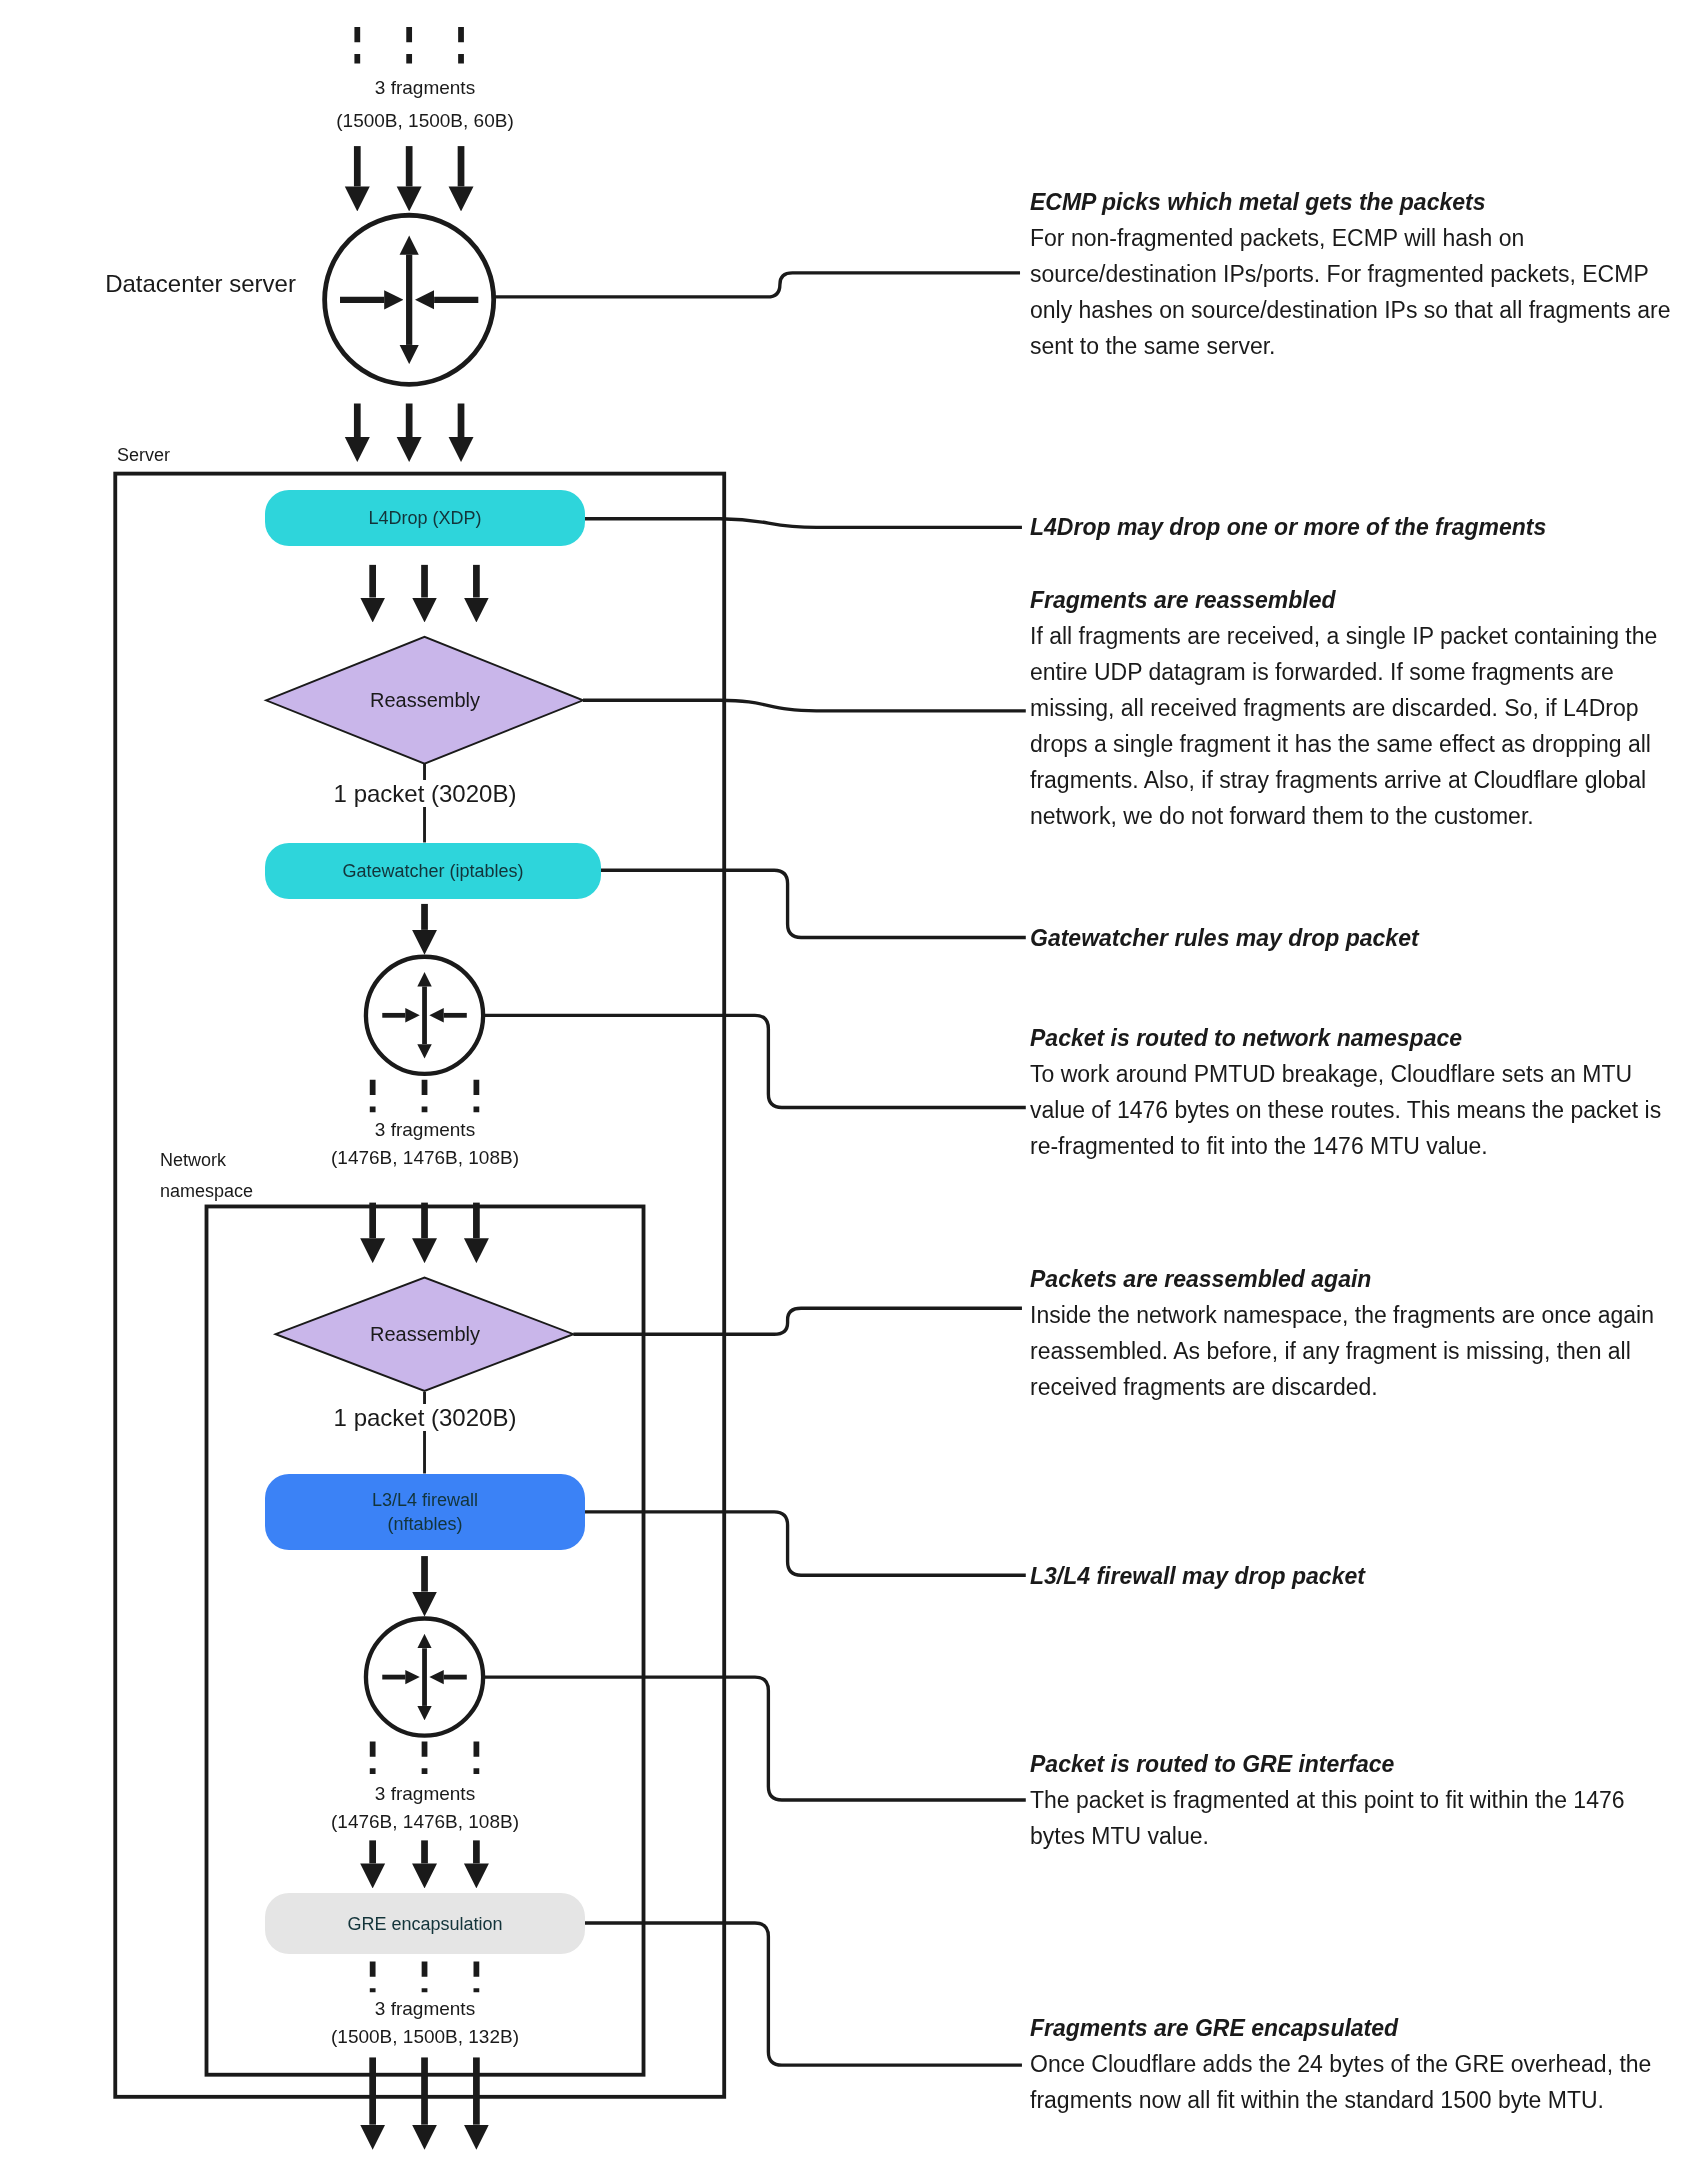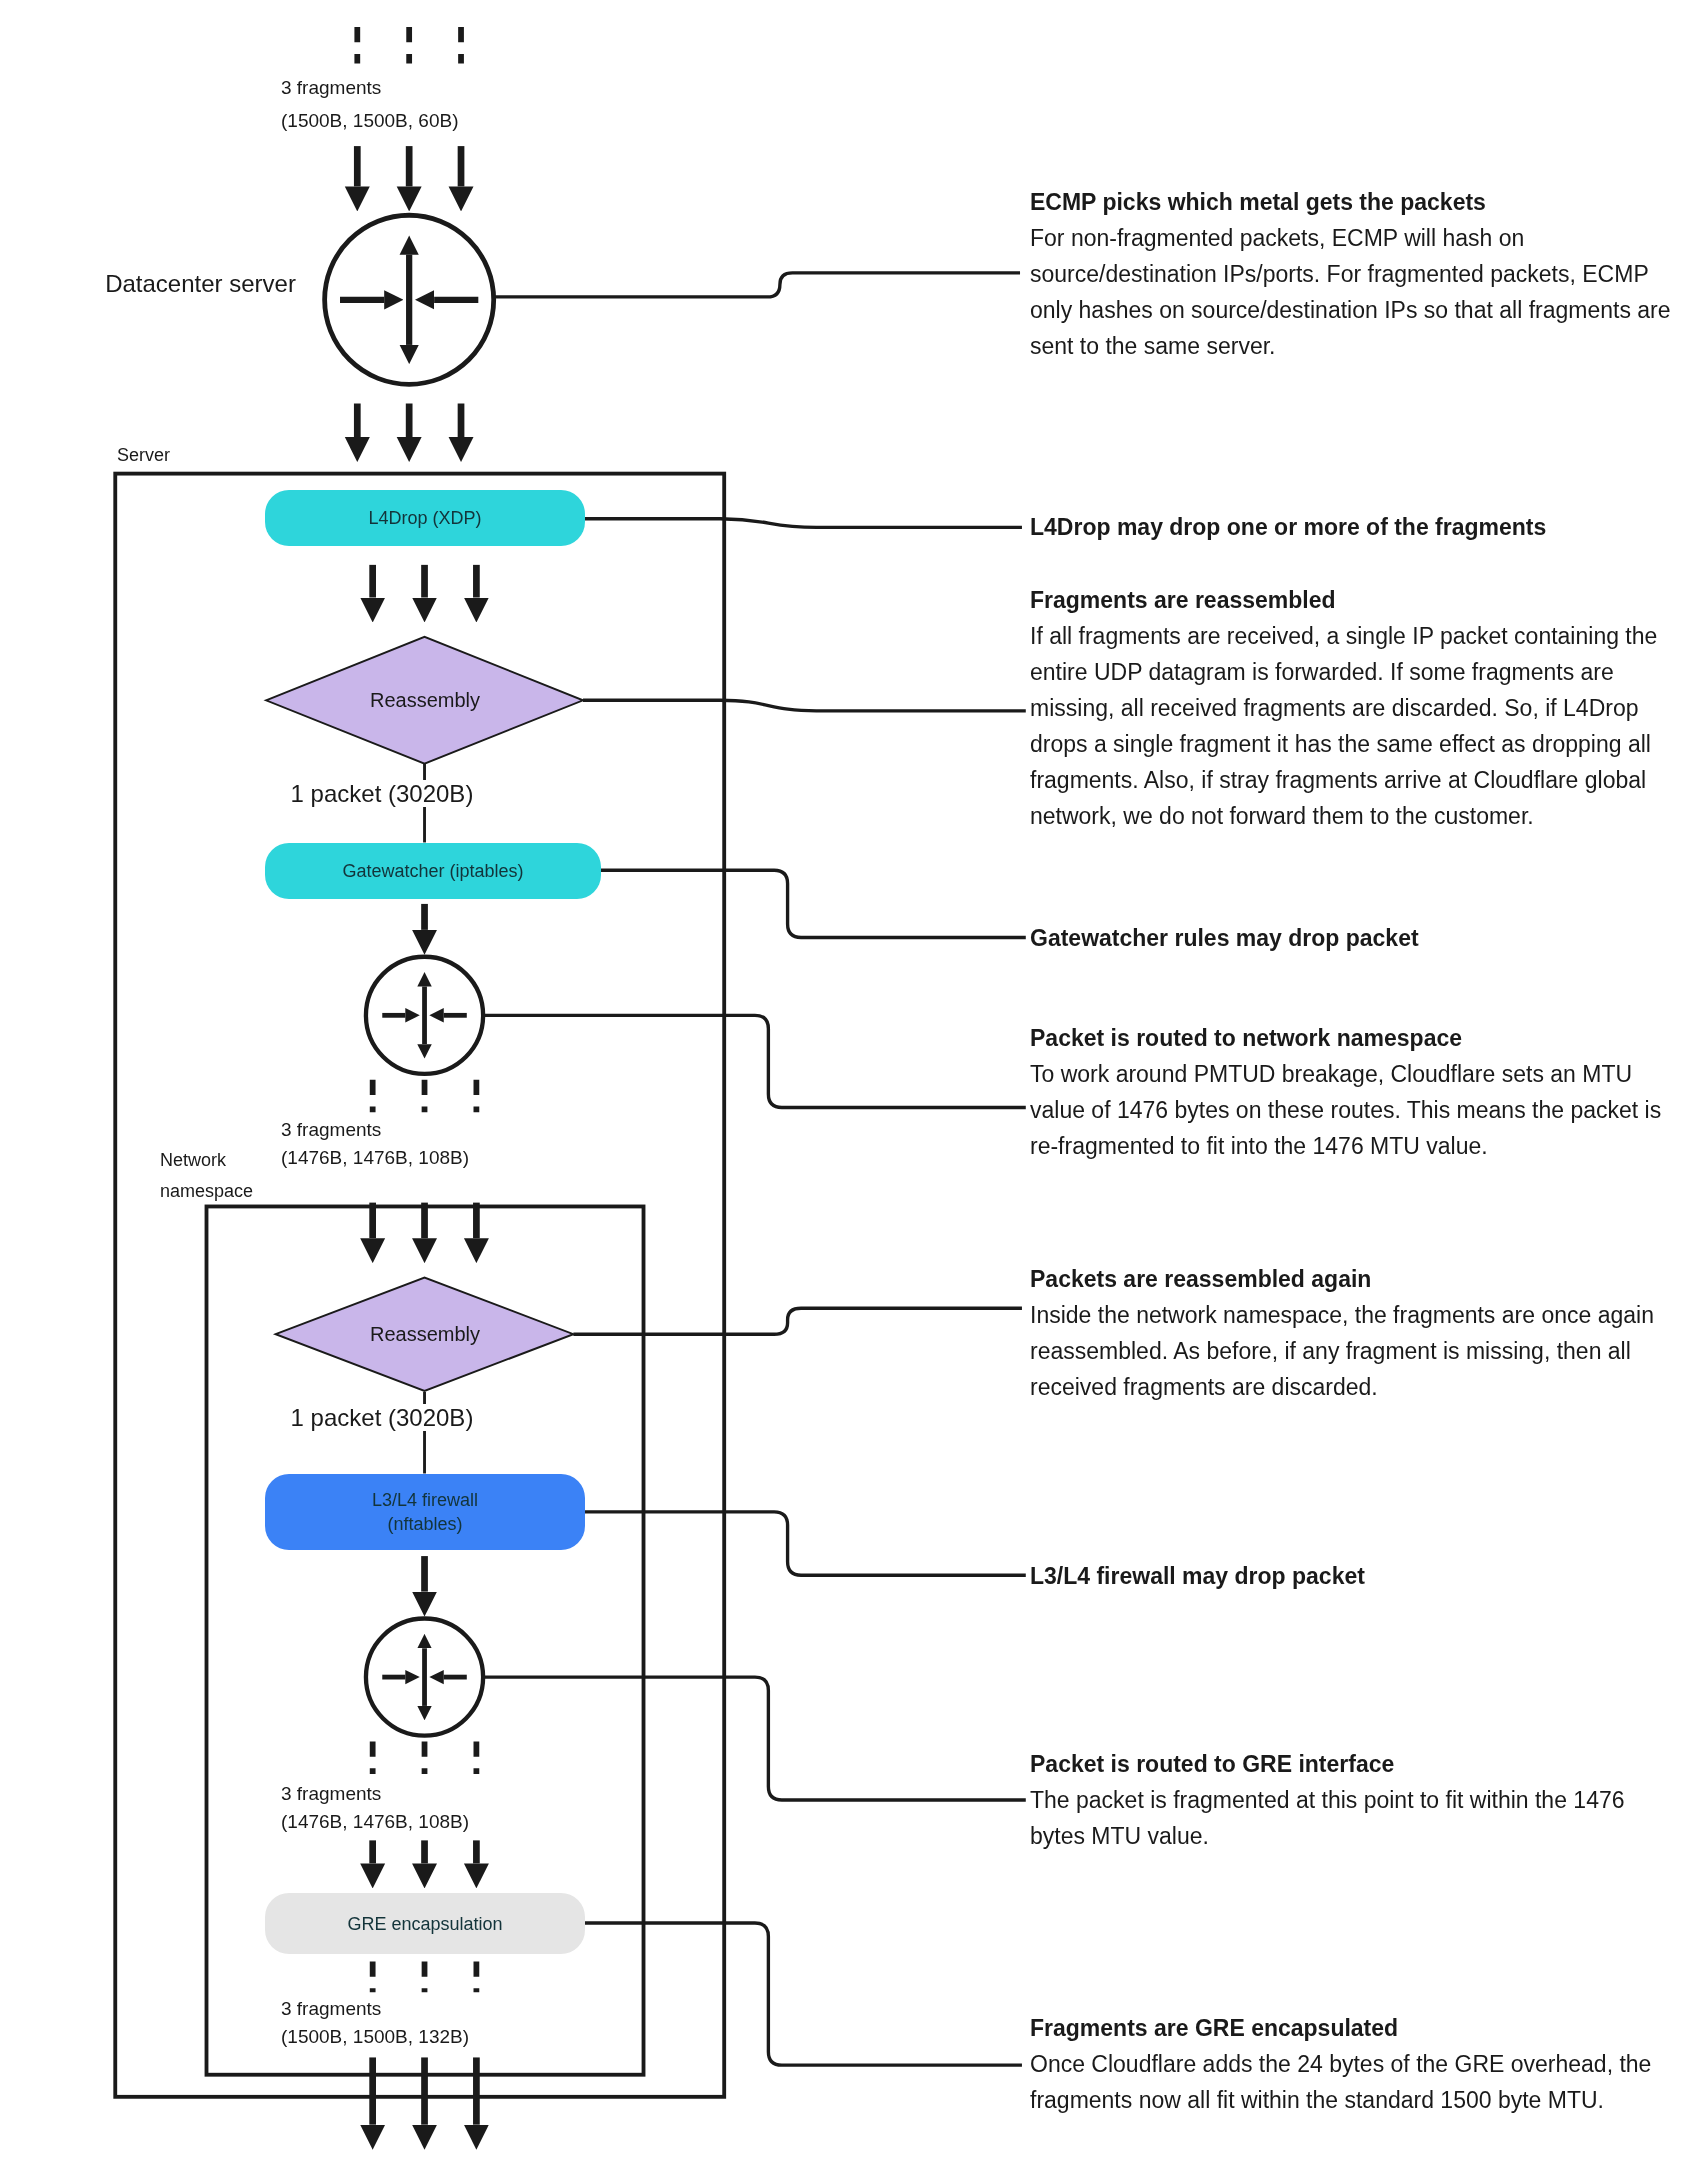--- a/index.html
+++ b/index.html
@@ -23,29 +23,29 @@
   .dia    { stroke:#1a1a1a; stroke-width:2; }
 
   .abs { position:absolute; }
   .node {
     position:absolute; display:flex; flex-direction:column; align-items:center;
     justify-content:center; text-align:center; font-size:18px; line-height:24px;
     color:#13343a;
     border-radius:24px;
   }
   .diamond-label { position:absolute; text-align:center; font-size:20px; line-height:25px; }
-  .center-label { position:absolute; text-align:left; }
+  .center-label { position:absolute; text-align:center; }
   .packet { font-size:19px; line-height:28px; }
   .packet-top { font-size:19px; line-height:33px; }
   .packet-big { font-size:24px; line-height:31px; }
   .packet-big span { background:#ffffff; padding:0 9.6px;margin-top:40px; }
   .dc-label { position:absolute; font-size:24px; line-height:37px; text-align:center; }
   .side-label { position:absolute; font-size:18px; line-height:31px; }
   .ann { position:absolute; width:653px; font-size:23px; line-height:36px; }
-  .ann h3 { font-size:23px; line-height:36px; font-weight:700; }
+  .ann h3 { font-size:23px; line-height:36px; font-weight:700;font-style:italic; }
   .ann p { font-weight:400; }
 </style>
 </head>
 <body>
 
 <div class="canvas">
 
   <svg class="diagram" width="1701" height="2168" viewBox="0 0 1771 2257">
     <defs>
       <marker id="ah" viewBox="0 0 10 10" refX="0" refY="5" markerWidth="26" markerHeight="32" markerUnits="userSpaceOnUse" orient="auto-start-reverse">

